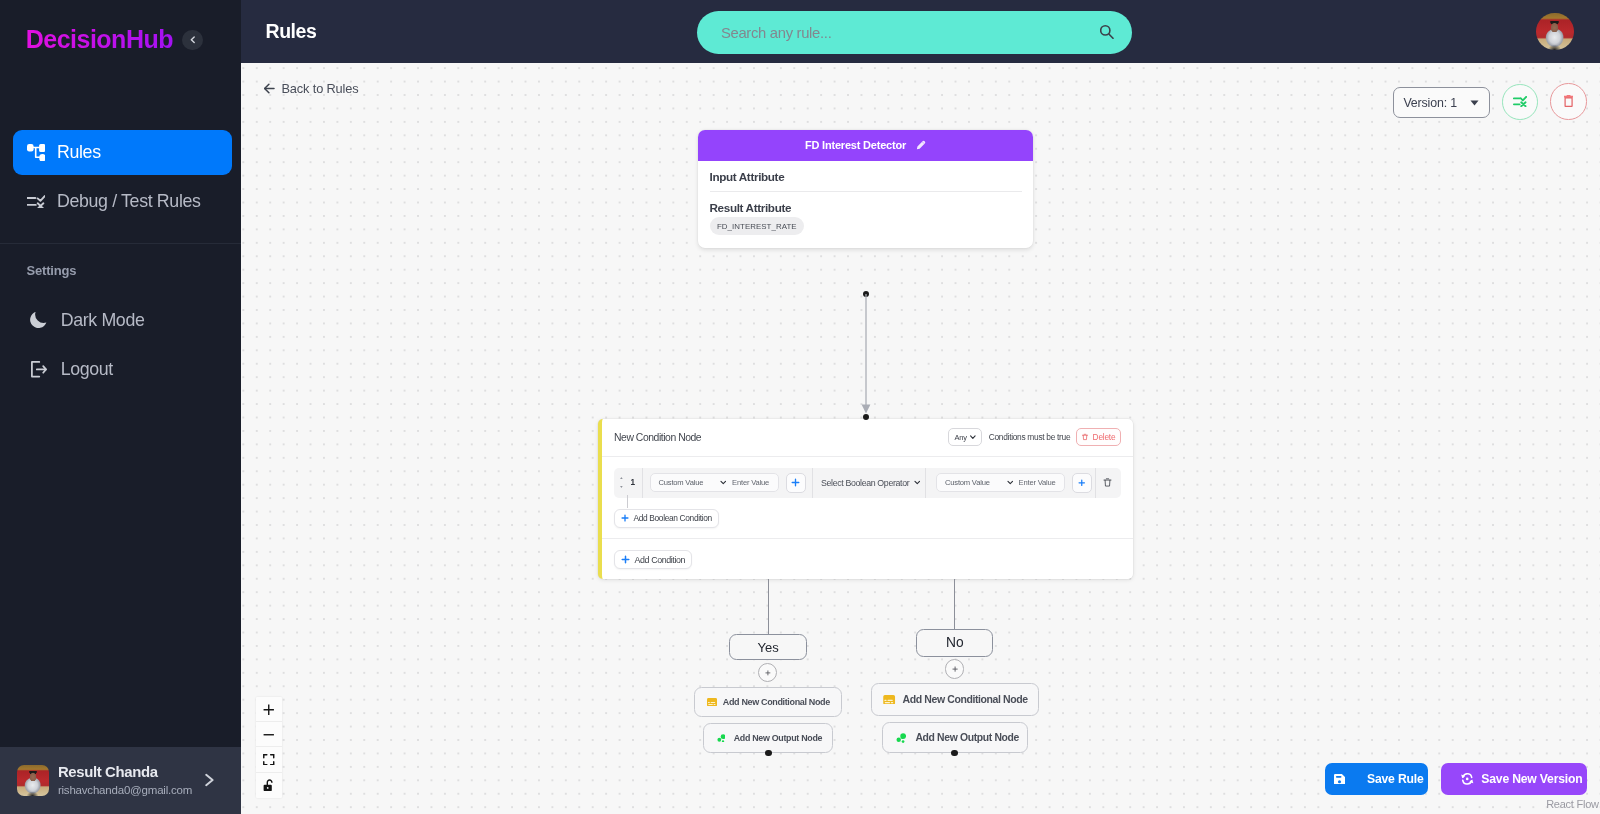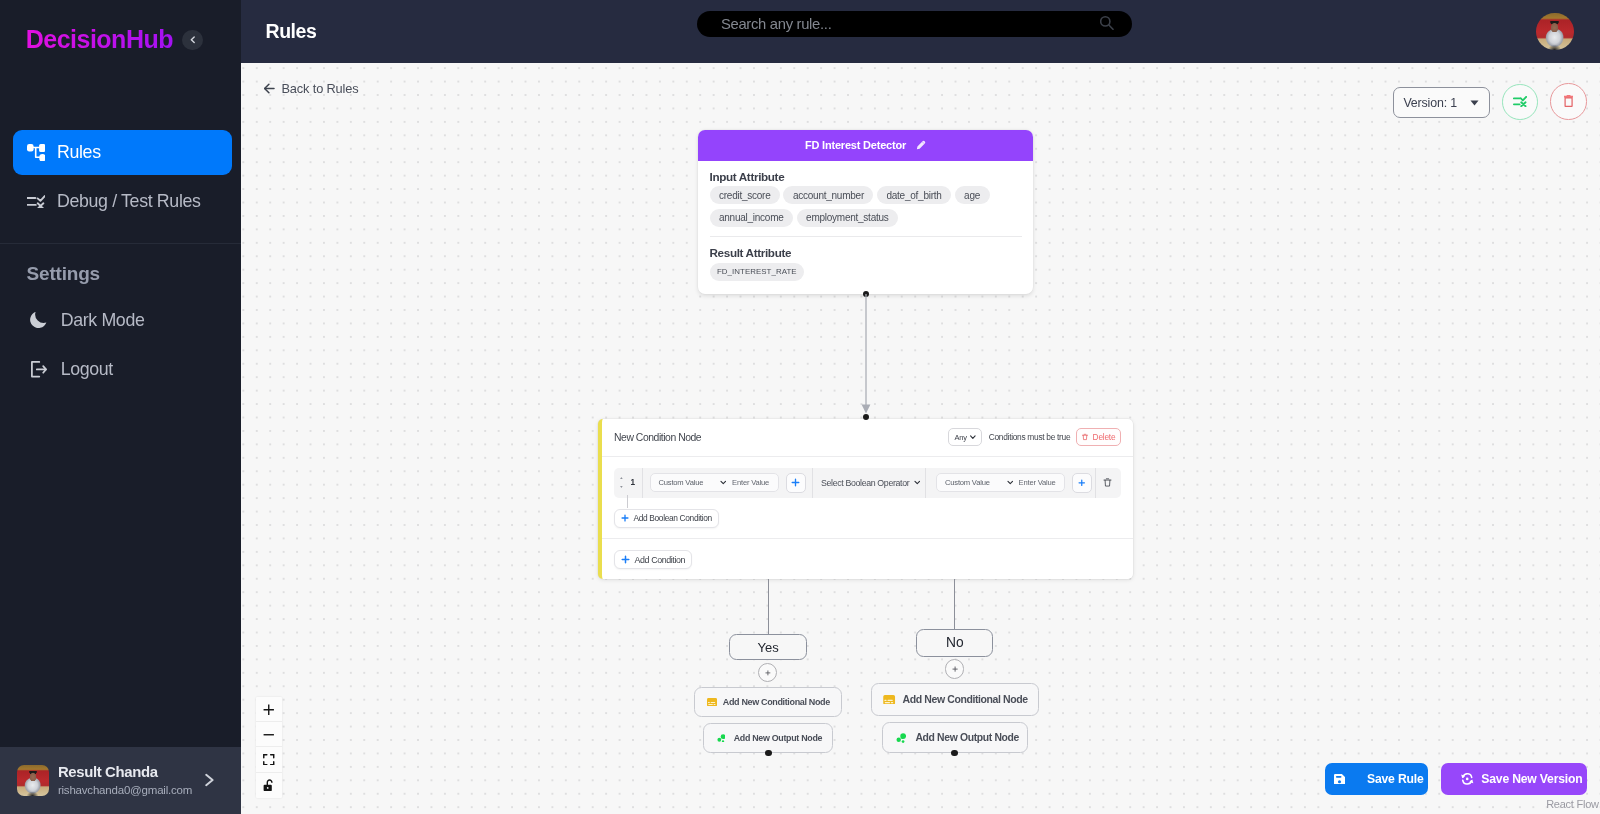--- a/index.html
+++ b/index.html
@@ -32,21 +32,21 @@
   .nav-item {
     height:44.6px; border-radius:9px; display:flex; align-items:center;
     padding-left:14px; gap:11.7px; color:#b6bac6; font-size:17.8px; cursor:pointer;
     letter-spacing:-0.35px;
   }
   .nav-item.active { background:#0079fb; color:#ffffff; }
   .nav-icon { width:17px; height:18px; display:flex; align-items:center; justify-content:center; flex:0 0 18.2px;}
   .sidebar-divider { position:absolute; left:0; top:243.3px; width:241px; height:1px; background:#262b38; }
   .section-title {
     position:absolute; left:0; top:263px; width:241px;
-    padding-left:26.6px; color:#969cac; font-size:19px; font-weight:bold; letter-spacing:-0.2px;
+    padding-left:26.6px; color:#969cac; font-size:13px; font-weight:bold; letter-spacing:-0.2px;
   }
   .settings-nav { position:absolute; left:0; top:298px; width:241px; padding:0 9.1px 0 13.1px; display:flex; flex-direction:column; gap:4.5px;}
   .settings-nav .nav-item { padding-left:16.5px; gap:12.9px;}
   .user-card {
     position:absolute; left:0; bottom:0; width:241px; height:67.4px;
     background:#2f3444; display:flex; align-items:center; padding:0 26px 0 16.7px; gap:8.8px; cursor:pointer;
   }
   .avatar-sm { width:32.4px; height:31.5px; border-radius:7px; overflow:hidden; flex:0 0 32.4px; }
   .user-text { flex:1; min-width:0; padding-top:1.5px;}
   .user-name { color:#e7e9ef; font-size:14.9px; font-weight:bold; line-height:15.5px; letter-spacing:-0.35px;}
@@ -54,21 +54,21 @@
   .user-chevron { width:11px; flex:0 0 11px; display:flex; align-items:center; justify-content:center;}
 
   
   .main { position:relative; flex:1; height:814px; }
   .header {
     position:absolute; top:0; left:0; width:1359px; height:63px; background:#262b40;
     display:flex; align-items:center; z-index:15;
   }
   .header-title { color:#ffffff; font-size:19.5px; font-weight:bold; margin-left:24.5px; letter-spacing:-0.45px;}
   .search-wrap {
-    position:absolute; left:456px; top:11.2px; width:434.5px; height:26px; background:#000000;
+    position:absolute; left:456px; top:11.2px; width:434.5px; height:43px; background:#5eead4;
     border-radius:21.5px; display:flex; align-items:center; padding:0 17.7px 0 23.9px;
   }
   .search-input {
     flex:1; border:none; outline:none; font-family:inherit; font-size:14.8px; color:#555c6b;
     background:transparent; letter-spacing:-0.3px;
   }
   .search-input::placeholder { color:#83878f; opacity:1; }
   .header-avatar { position:absolute; right:26.5px; top:12.8px; width:37.5px; height:37.5px; border-radius:50%; overflow:hidden; cursor:pointer;}
 
   
@@ -389,28 +389,20 @@
             <span data-name="attribute-node-title">FD Interest Detector</span>
             <span data-name="pencil-icon">
               <svg width="10" height="11" viewBox="0 0 14 15" data-name="pencil-icon">
                 <path d="M12.1 1.6 a2.05 2.05 0 0 0-2.9 0 L2.0 8.8 l-0.8 3.9 3.9-0.8 7.2-7.2 a2.05 2.05 0 0 0 0-2.9 Z" fill="#f3e6ff"></path>
                 <path d="M9.0 2.6 L11.3 4.9" stroke="#b083f5" stroke-width="0.8"></path>
               </svg>
             </span>
           </div>
           <div class="attr-body" data-name="attribute-card-body">
             <div class="attr-label" data-name="input-attribute-label">Input Attribute</div>
-            <div class="chips" id="input-chips" data-name="input-attribute-chips">
-                <div class="chip" data-name="attribute-chip">credit_score</div>
-                <div class="chip" data-name="attribute-chip">account_number</div>
-                <div class="chip" data-name="attribute-chip">date_of_birth</div>
-                <div class="chip" data-name="attribute-chip">age</div>
-                <div class="chip" data-name="attribute-chip">annual_income</div>
-                <div class="chip" data-name="attribute-chip">employment_status</div>
-              </div>
             <div class="attr-div" data-name="divider"></div>
             <div class="attr-label" style="margin-top:9.8px" data-name="result-attribute-label">Result Attribute</div>
             <div class="chips" id="result-chips" data-name="result-attribute-chips">
                 <div class="chip" data-name="attribute-chip">FD_INTEREST_RATE</div>
               </div>
           </div>
         </div>
         <div class="dot-handle" data-name="source-handle" style="width:6.5px;height:6.5px;left:164.9px;top:160.7px;"></div>
       </div>
 

